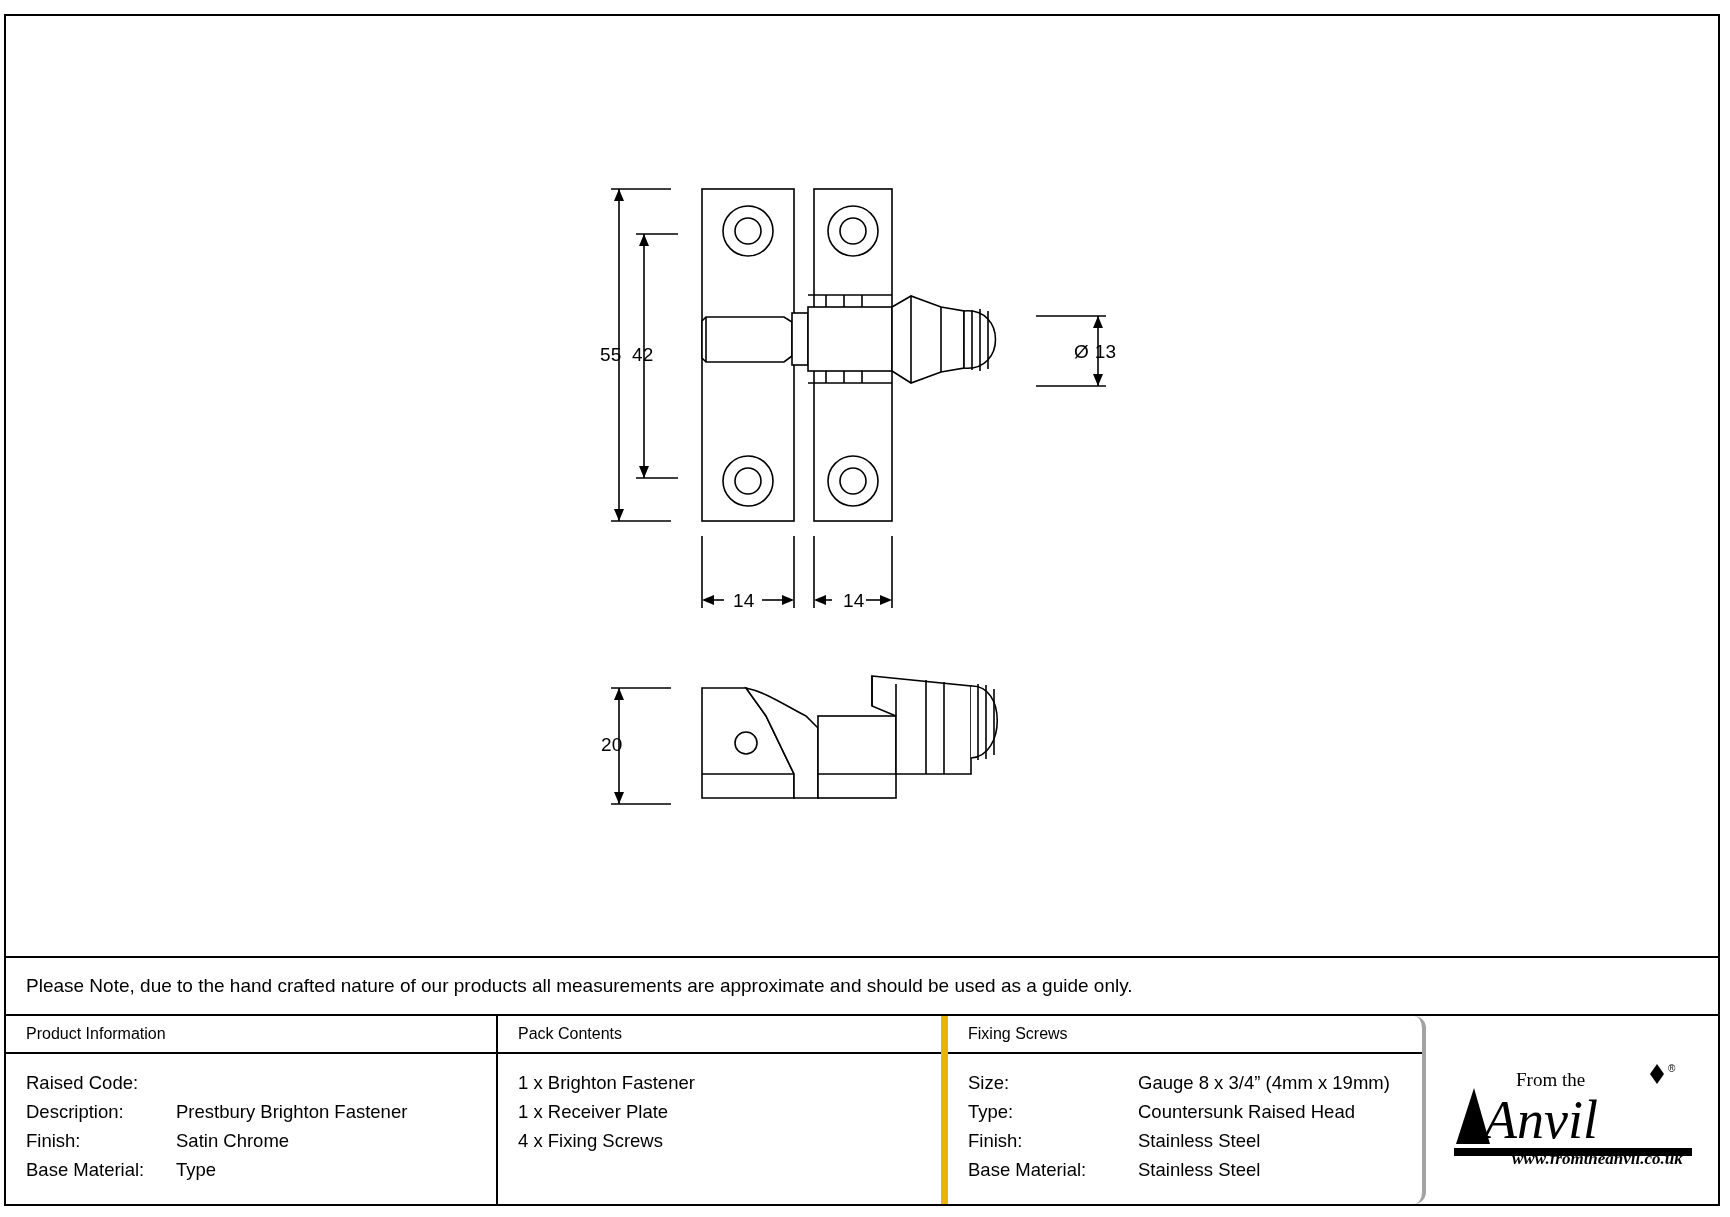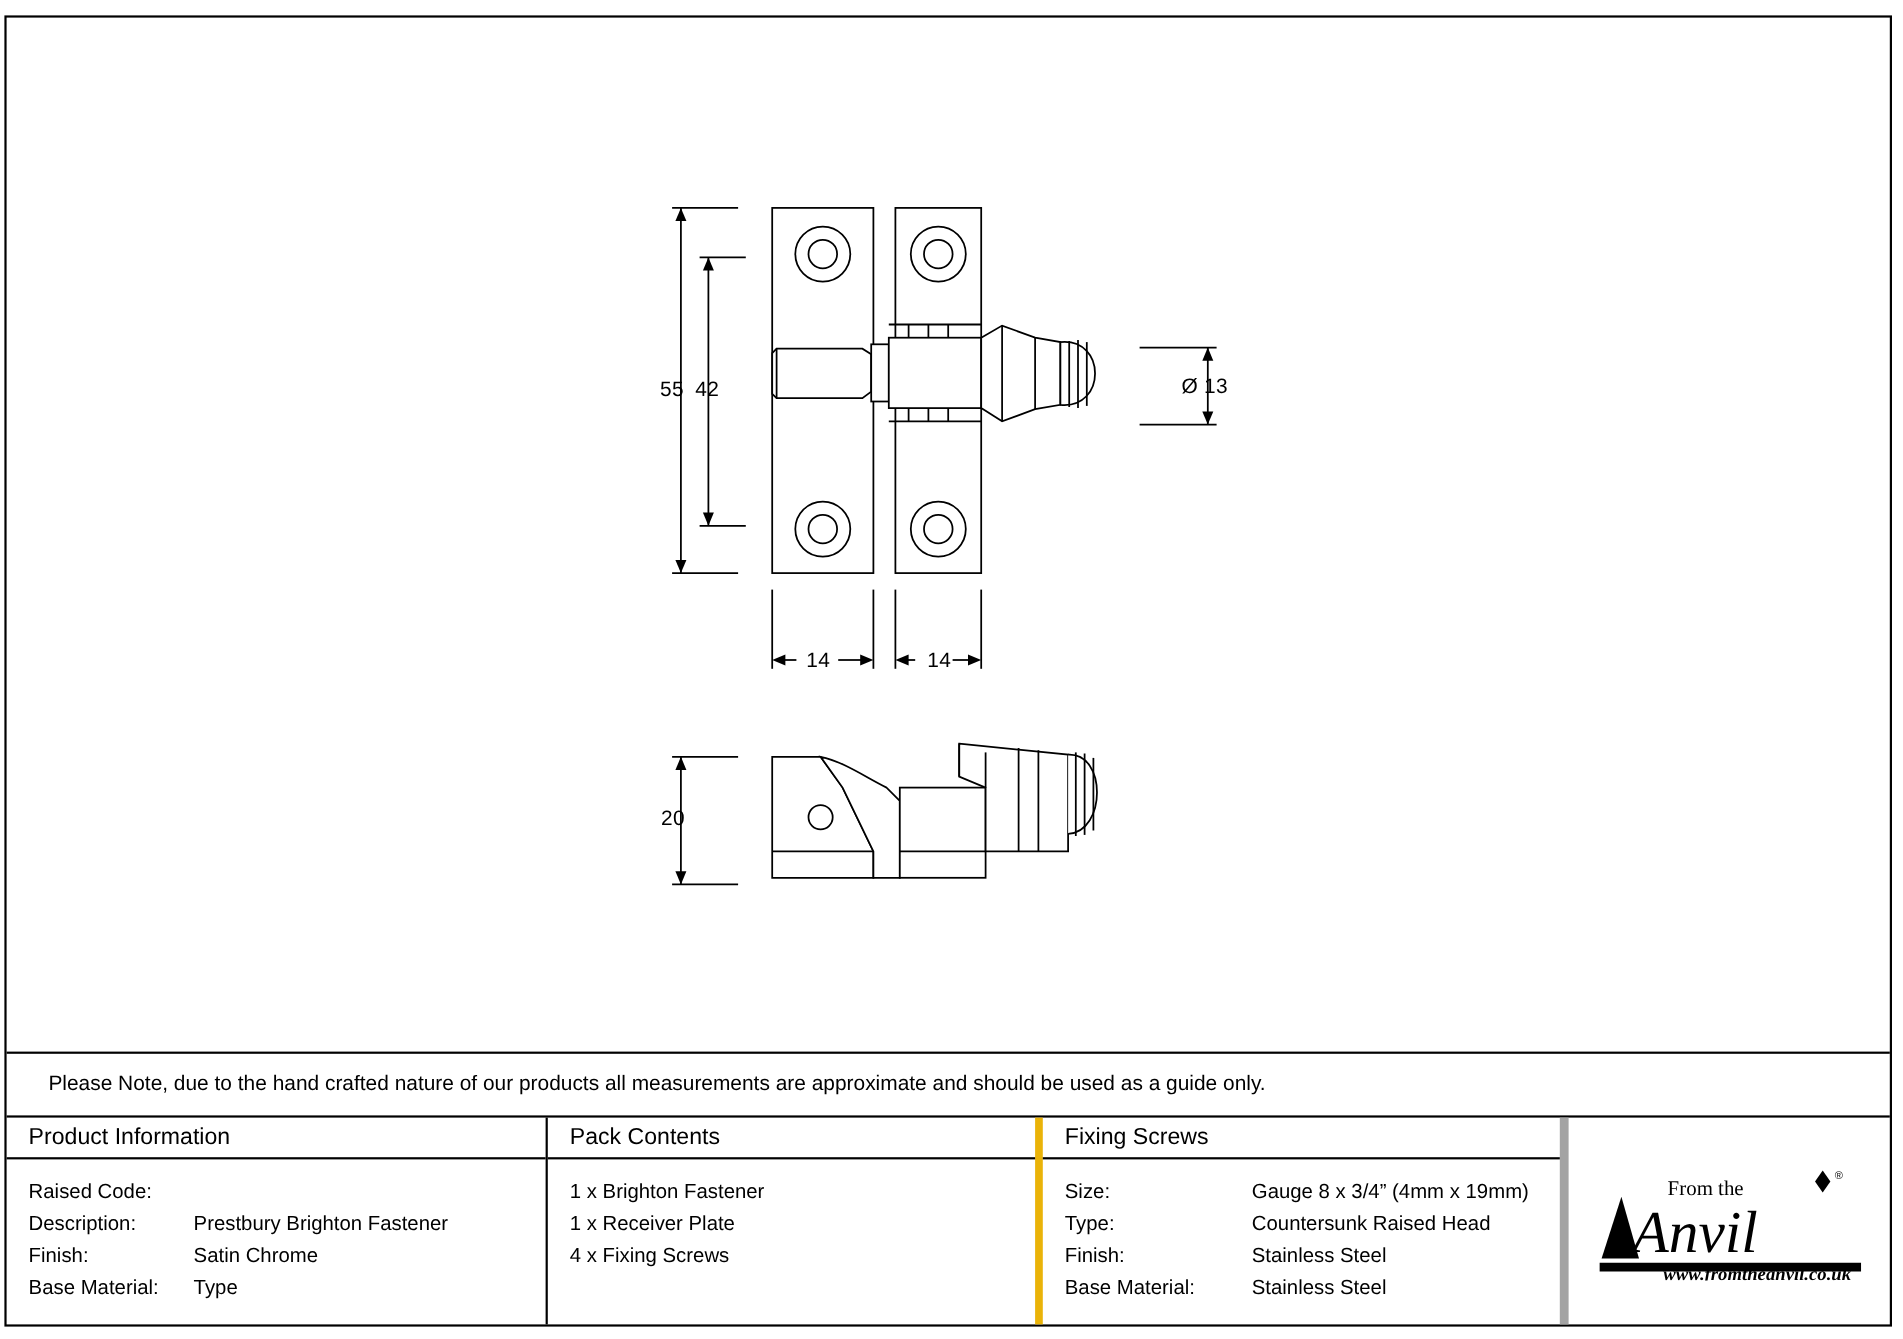--- a/index.html
+++ b/index.html
@@ -33,48 +33,48 @@
   .note-row {
     position:absolute;
     left:0; top:940px;
     width:1712px; height:58px;
     border-top:2px solid #000;
     box-sizing:border-box;
     display:flex;
     align-items:center;
   }
   .note-row span {
-    padding-left:38px;
+    padding-left:20px;
     font-size:19px;
   }
 
   .table-wrap {
     position:absolute;
     left:0; top:998px;
     width:1712px; height:190px;
     border-top:2px solid #000;
     box-sizing:border-box;
     display:flex;
   }
   .col {
     box-sizing:border-box;
     position:relative;
     height:100%;
   }
   .col.c1 { width:492px; border-right:2px solid #000; }
   .col.c2 { width:450px; border-right:7px solid #eab308; }
-  .col.c3 { width:478px; border-right:8px solid #a3a3a3; }
+  .col.c3 { width:478px; border-right:4px solid #a3a3a3;border-radius:12px; }
   .col.c4 { width:290px; }
 
   .col-head {
     height:38px;
     border-bottom:2px solid #000;
     display:flex;
     align-items:center;
-    font-size:21px;
+    font-size:16px;
     padding-left:20px;
     box-sizing:border-box;
   }
   .col-body {
     padding:14px 0 0 20px;
     font-size:18.5px;
     line-height:29px;
   }
   .kv { display:flex; }
   .kv .k { width:150px; flex:0 0 150px; }

